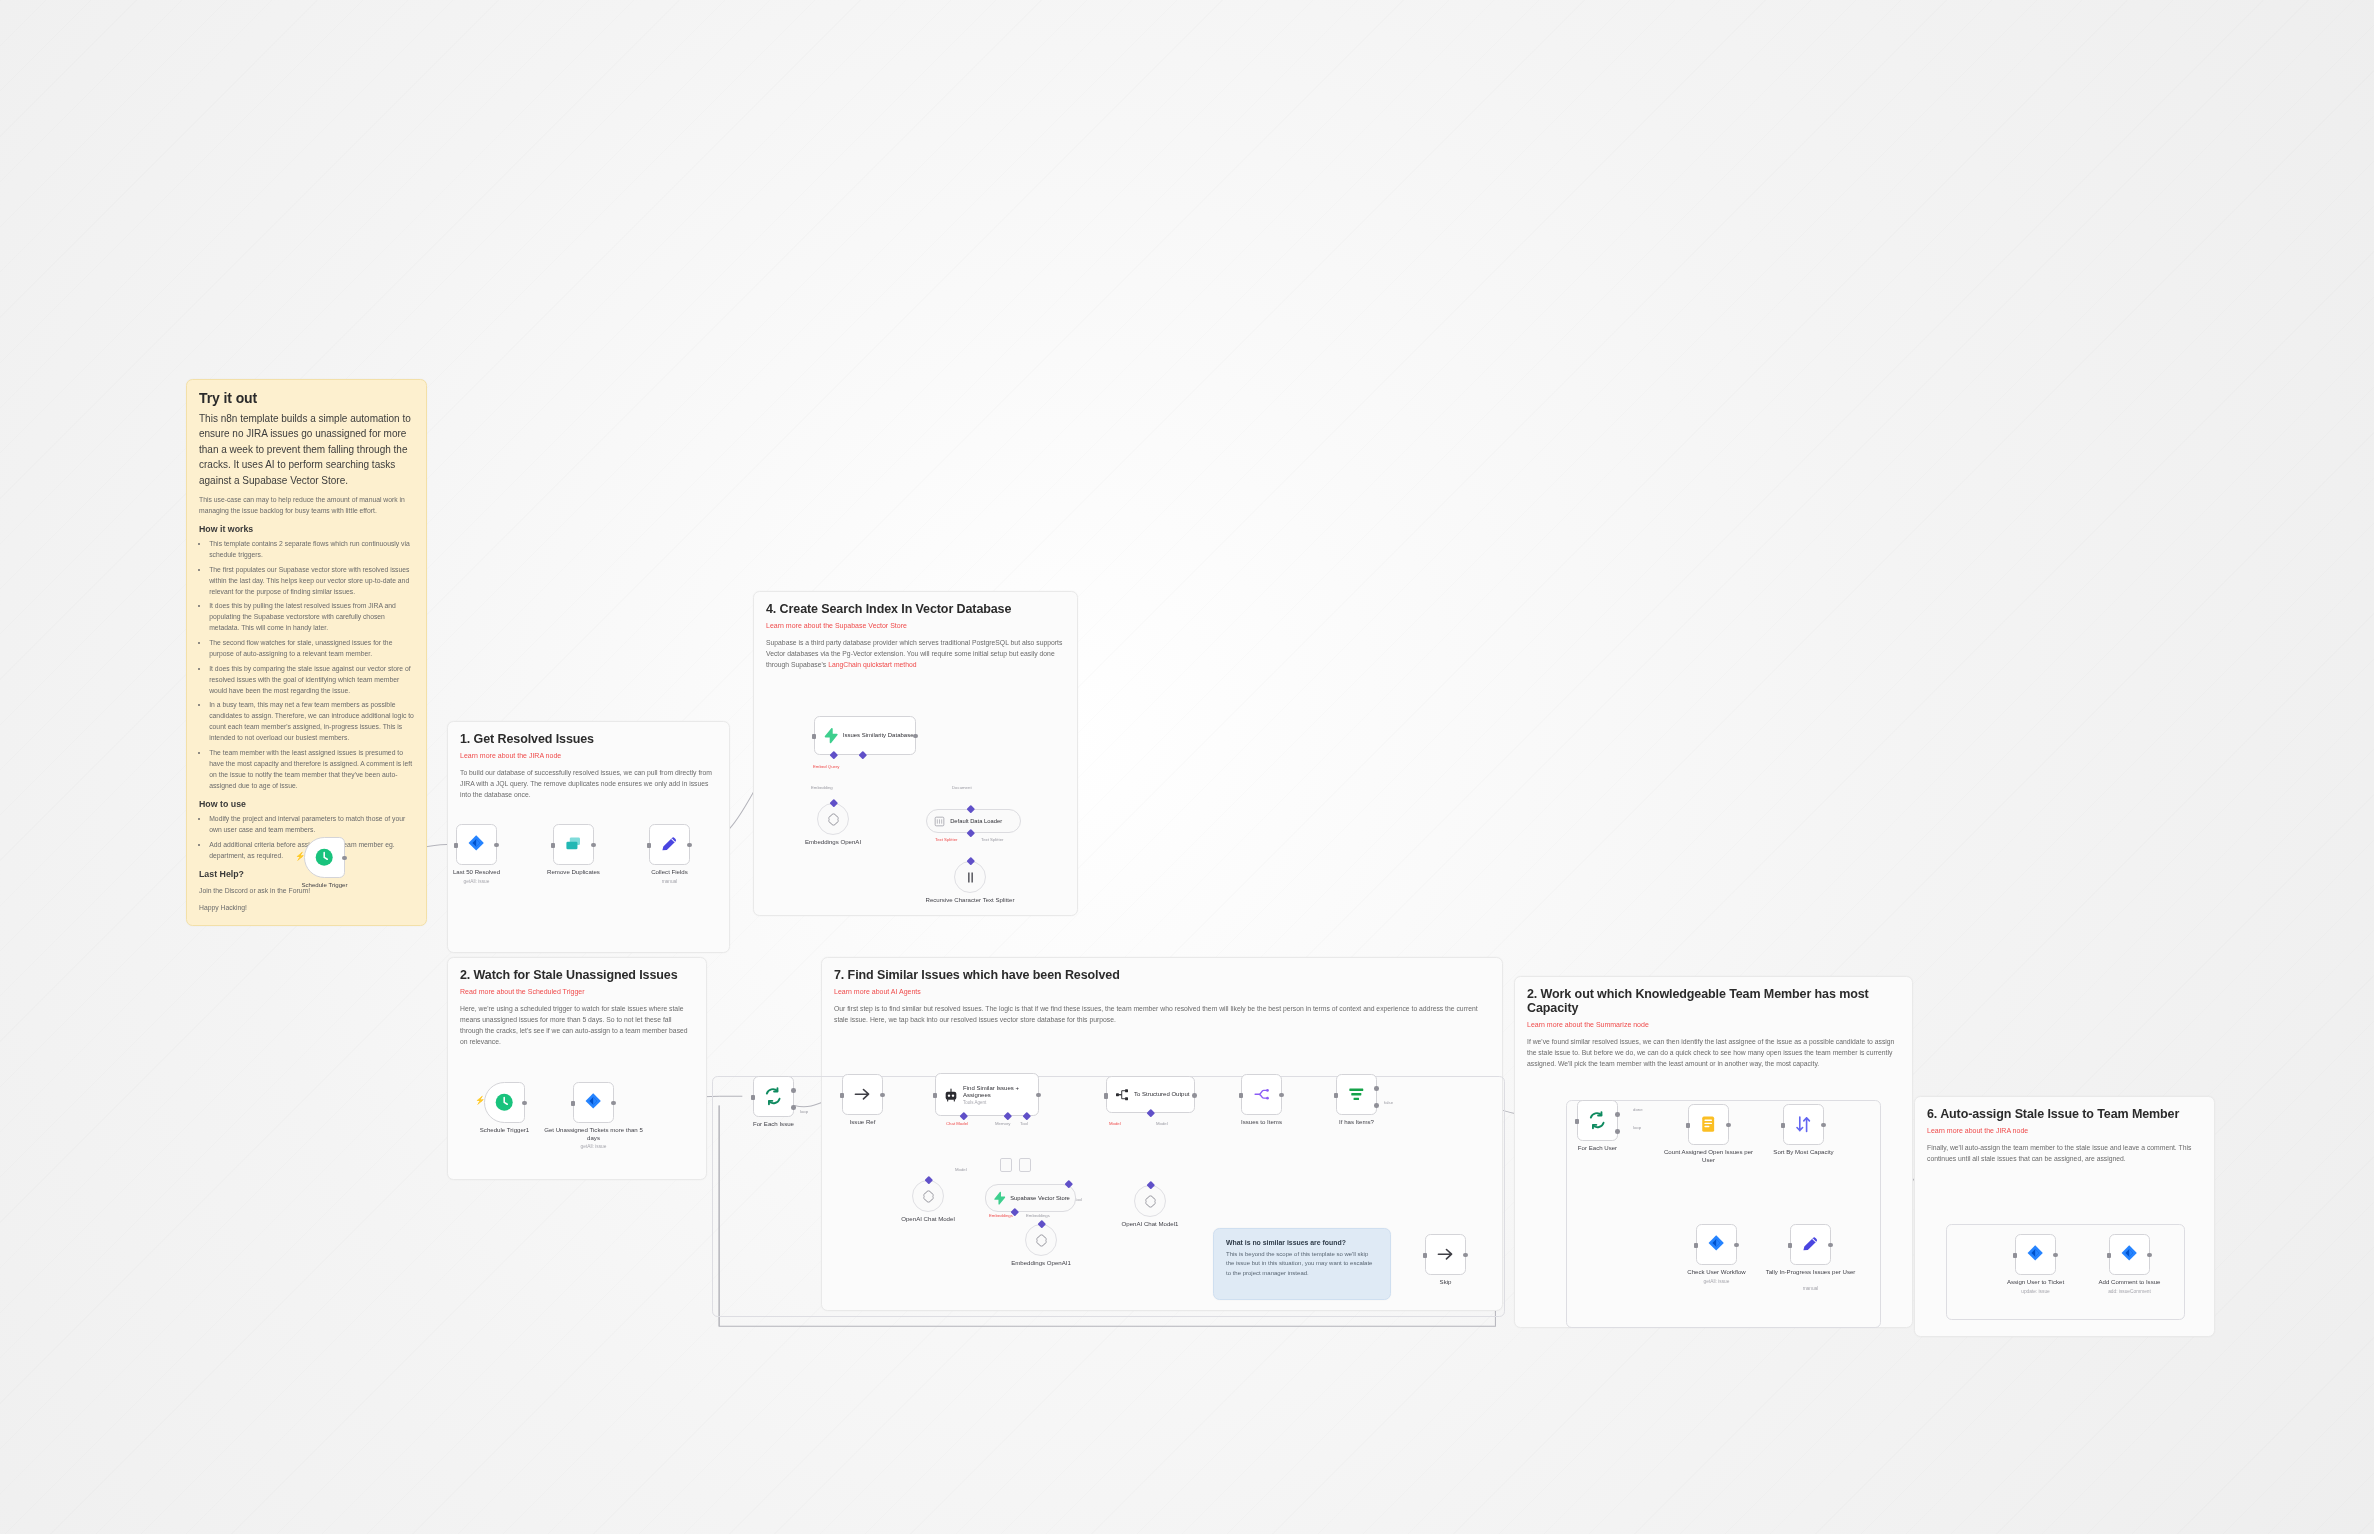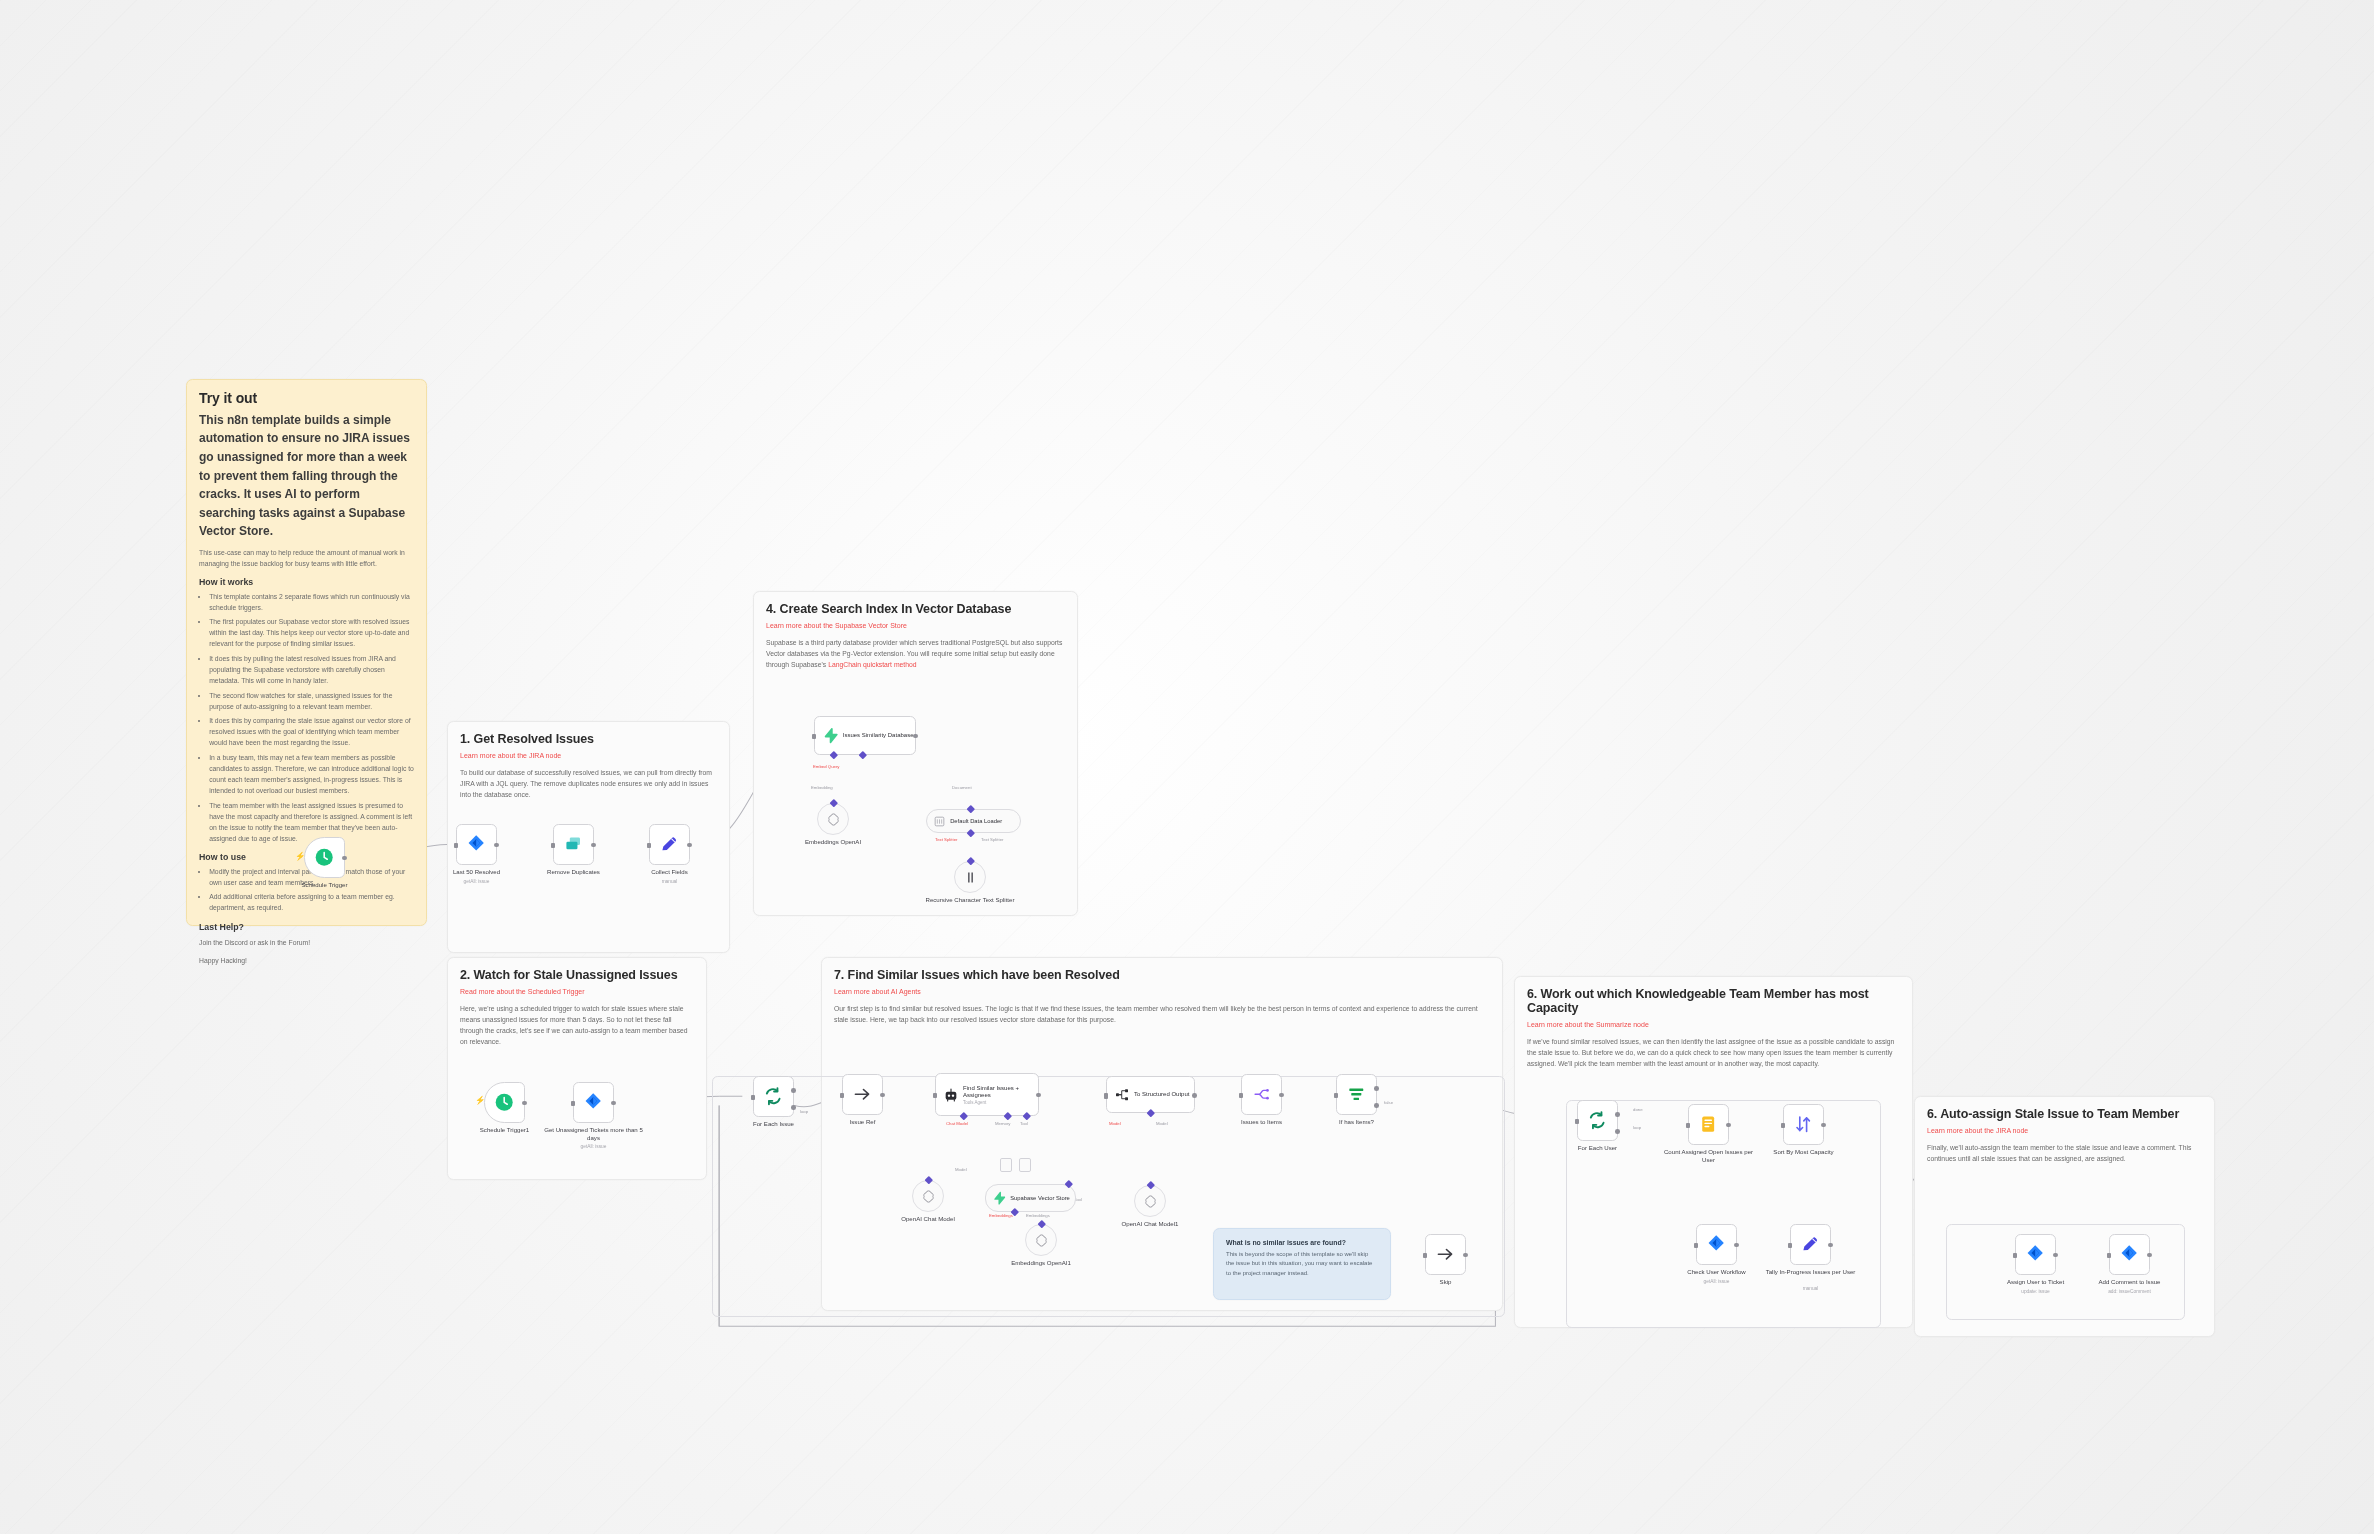--- a/index.html
+++ b/index.html
@@ -32,21 +32,21 @@
   .sticky.plain { background:#fbfbfb; border:0.9px solid #e9e9e9; }
 
   .s-title {
     font-size:12.5px; font-weight:700; color:#2b2b2b;
     margin:0 0 4.6px 0; letter-spacing:-0.1px;
   }
   .s-title.big { font-size:14px; }
   .s-link { font-size:7px; color:#ef4b4b; margin:0 0 6.5px 0; line-height:1.45; }
   .s-body { font-size:6.8px; color:#6b6b6b; line-height:1.62; margin:0 0 6.5px 0; }
   .s-h2 { font-size:8.8px; font-weight:700; color:#3a3a3a; margin:8.3px 0 3.7px 0; }
-  .s-lead { font-size:12px; font-weight:700; color:#3c3c3c; line-height:1.55; margin:0 0 5.6px 0; }
+  .s-lead { font-size:10px; font-weight:400; color:#3c3c3c; line-height:1.55; margin:0 0 5.6px 0; }
   ul.s-list { margin:0; padding-left:10.2px; }
   ul.s-list li { font-size:6.8px; color:#6b6b6b; line-height:1.62; margin-bottom:3.7px; }
   .s-small { font-size:6.8px; color:#6b6b6b; line-height:1.6; }
   .s-small a, .inline-link { color:#ef4b4b; }
 
   
   .node {
     position:absolute;
     width:41px; height:41px;
     background:#ffffff;
@@ -217,21 +217,21 @@
 
   <div class="sticky plain" style="left:821px; top:957px; width:682px; height:354px;">
     <h2 class="s-title">7. Find Similar Issues which have been Resolved</h2>
     <p class="s-link">Learn more about AI Agents</p>
     <p class="s-body">Our first step is to find similar but resolved issues. The logic is that if we find these issues, the team member who resolved them will likely be the best person in terms of context and experience to address the current stale issue. Here, we tap back into our resolved issues vector store database for this purpose.</p>
   </div>
 
   <div style="position:absolute; left:712px; top:1076px; width:793px; height:241px; border:0.9px solid #dddde2; border-radius:5.6px; background:transparent;"></div>
 
   <div class="sticky plain" style="left:1514px; top:976px; width:399px; height:352px;">
-    <h2 class="s-title">6. Work out which Knowledgeable Team Member has most Capacity</h2>
+    <h2 class="s-title">2. Work out which Knowledgeable Team Member has most Capacity</h2>
     <p class="s-link">Learn more about the Summarize node</p>
     <p class="s-body">If we've found similar resolved issues, we can then identify the last assignee of the issue as a possible candidate to assign the stale issue to. But before we do, we can do a quick check to see how many open issues the team member is currently assigned. We'll pick the team member with the least amount or in another way, the most capacity.</p>
   </div>
   <div style="position:absolute; left:1566px; top:1100px; width:315px; height:228px; border:0.9px solid #dddde2; border-radius:5.6px;"></div>
 
   <div class="sticky plain" style="left:1914px; top:1096px; width:301px; height:241px;">
     <h2 class="s-title">6. Auto-assign Stale Issue to Team Member</h2>
     <p class="s-link">Learn more about the JIRA node</p>
     <p class="s-body">Finally, we'll auto-assign the team member to the stale issue and leave a comment. This continues until all stale issues that can be assigned, are assigned.</p>
   </div>

